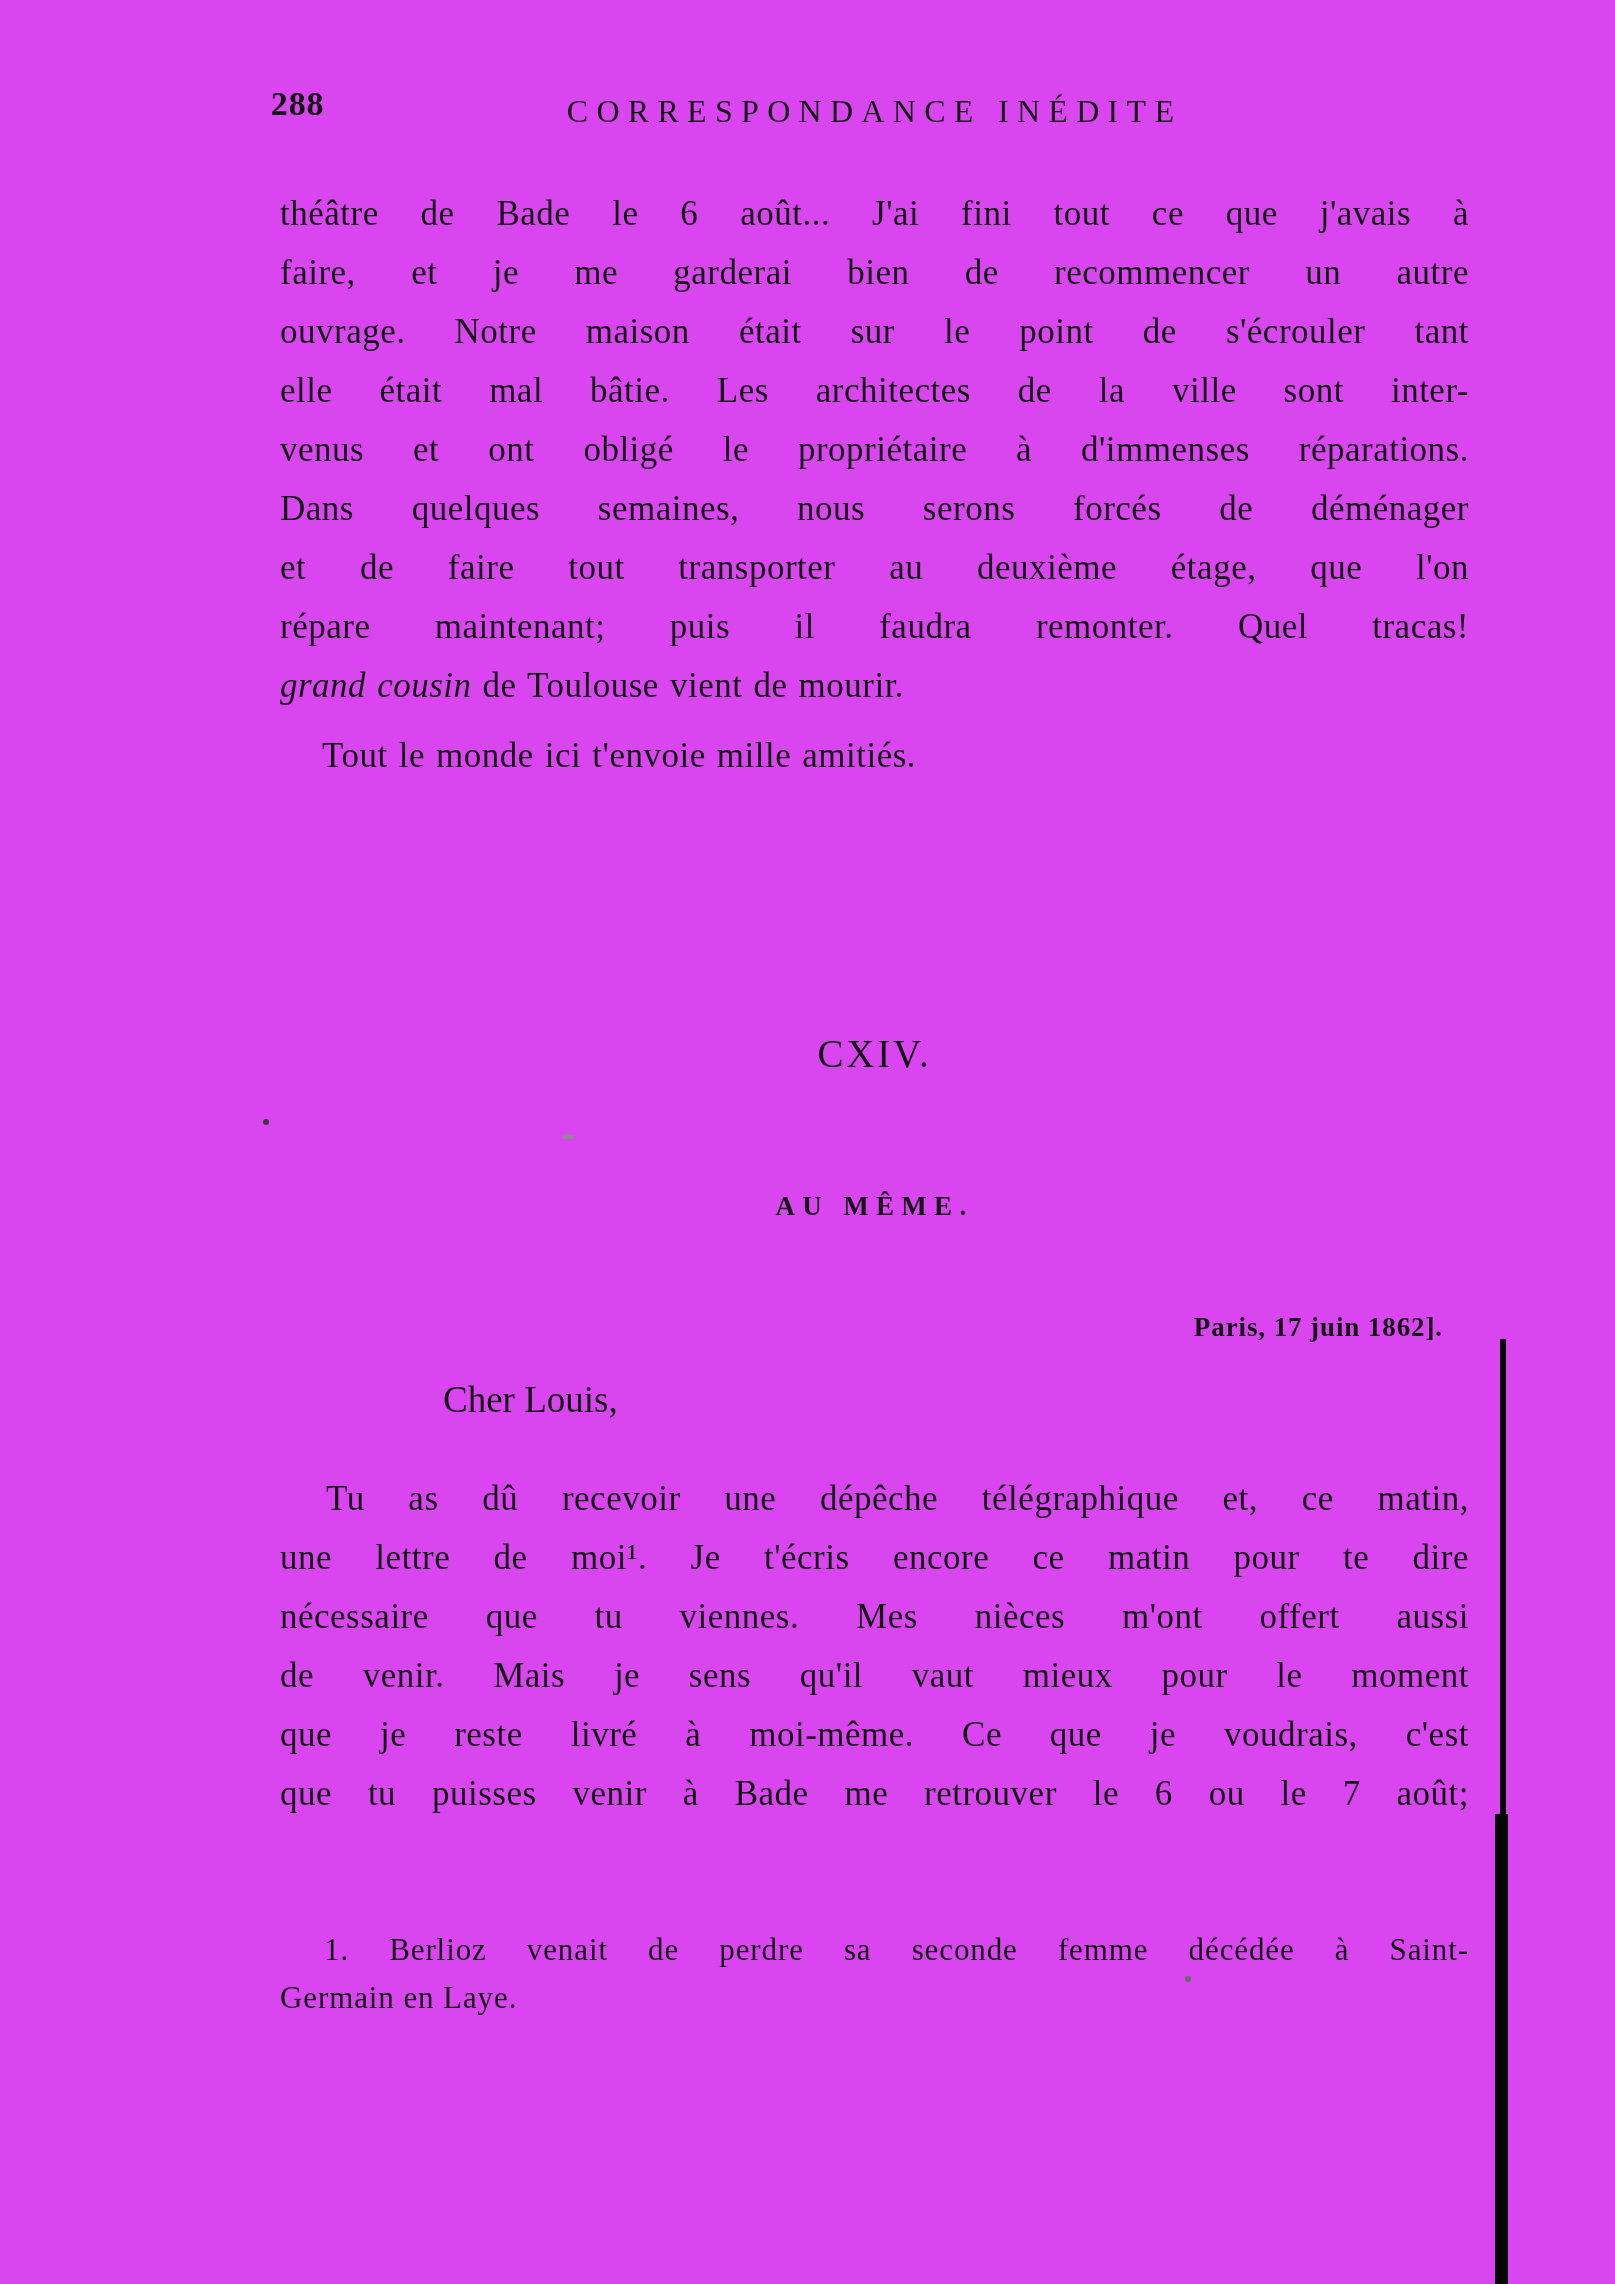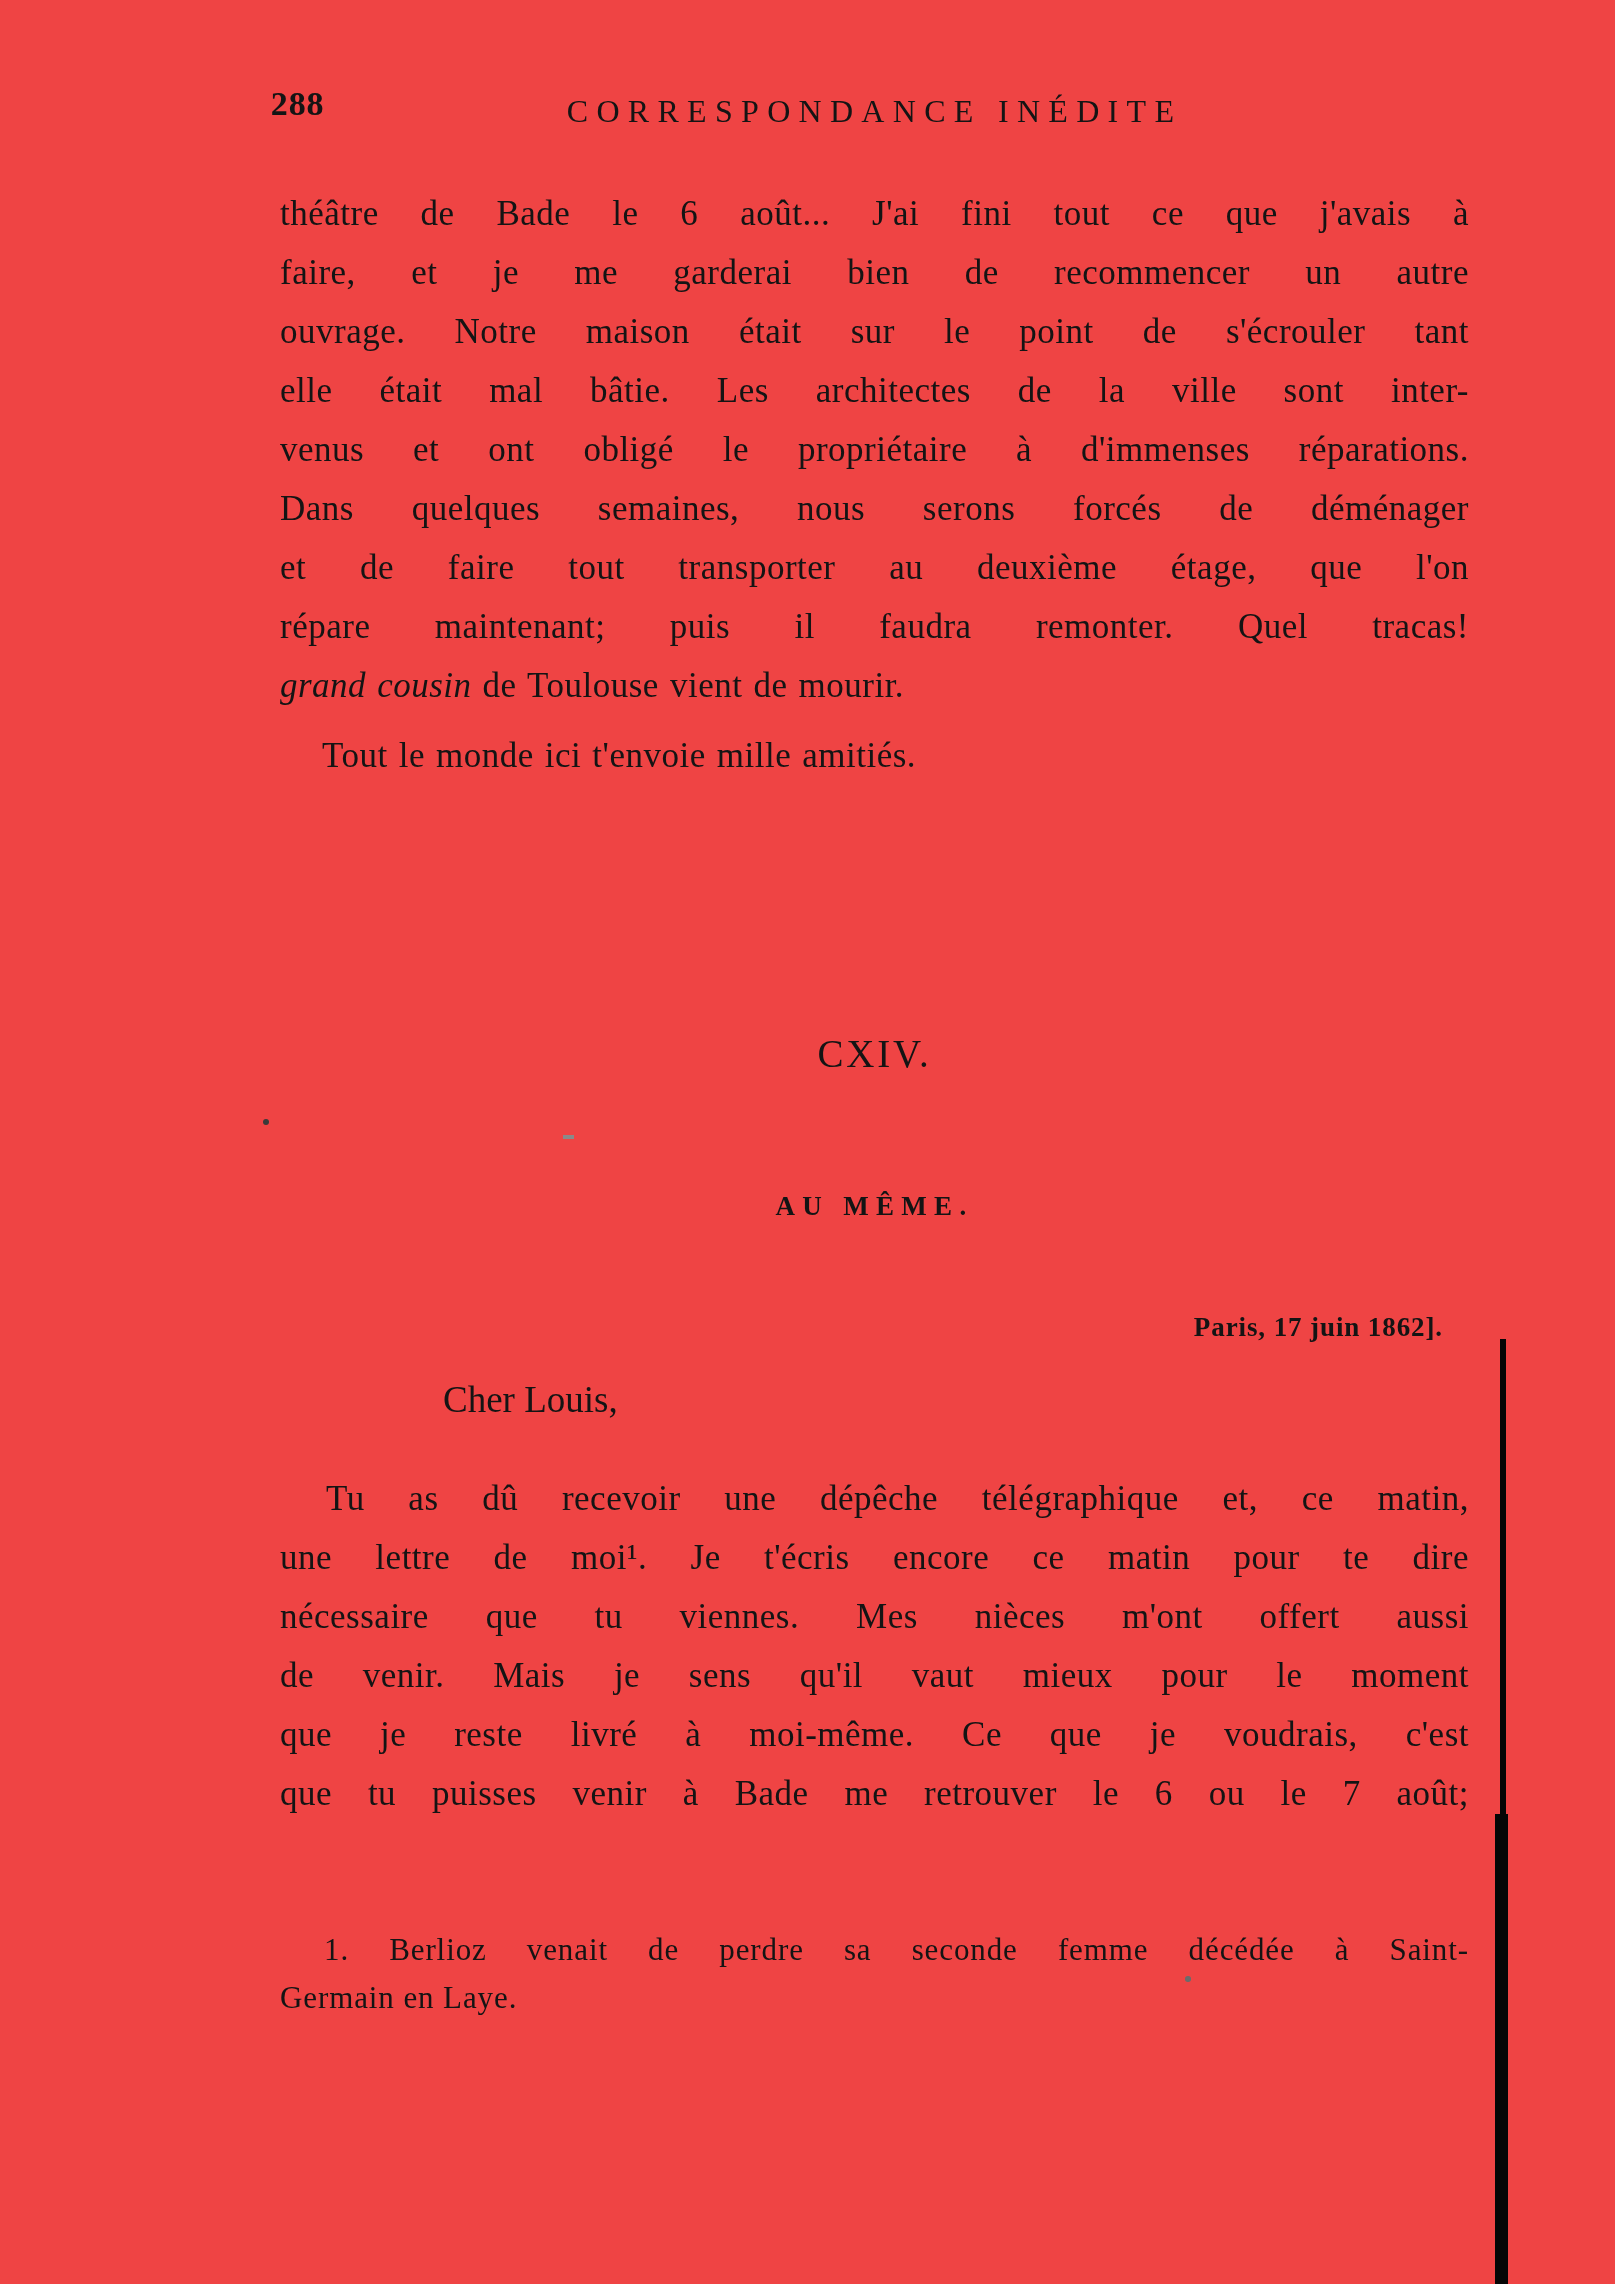--- a/index.html
+++ b/index.html
@@ -1,20 +1,20 @@
 <!DOCTYPE html>
 <html style="font-size:14.7px"><head>
 <meta charset="utf-8">
 <style>
   html,body { margin:0; padding:0; background:#e8e8e6; }
   .page {
     position:relative;
     width:1615px; height:2285px;
     margin:0 auto;
-    background:#ef4444;
+    background:#d946ef;
     color:#141414;
     font-family:"Liberation Serif","DejaVu Serif",serif;
     overflow:hidden;
   }
   .content { position:absolute; left:280px; top:87px; width:1189px; }
 
   
   .running-head { position:relative; height:46px; margin-bottom:51px; }
   .page-num { position:absolute; left:-9.2px; top:-1.8px; font-size:34px; font-weight:bold; letter-spacing:0.9px; }
   .head-title { display:block; text-align:center; font-size:32px; font-weight:normal; letter-spacing:8.3px; padding-top:5.5px; }

